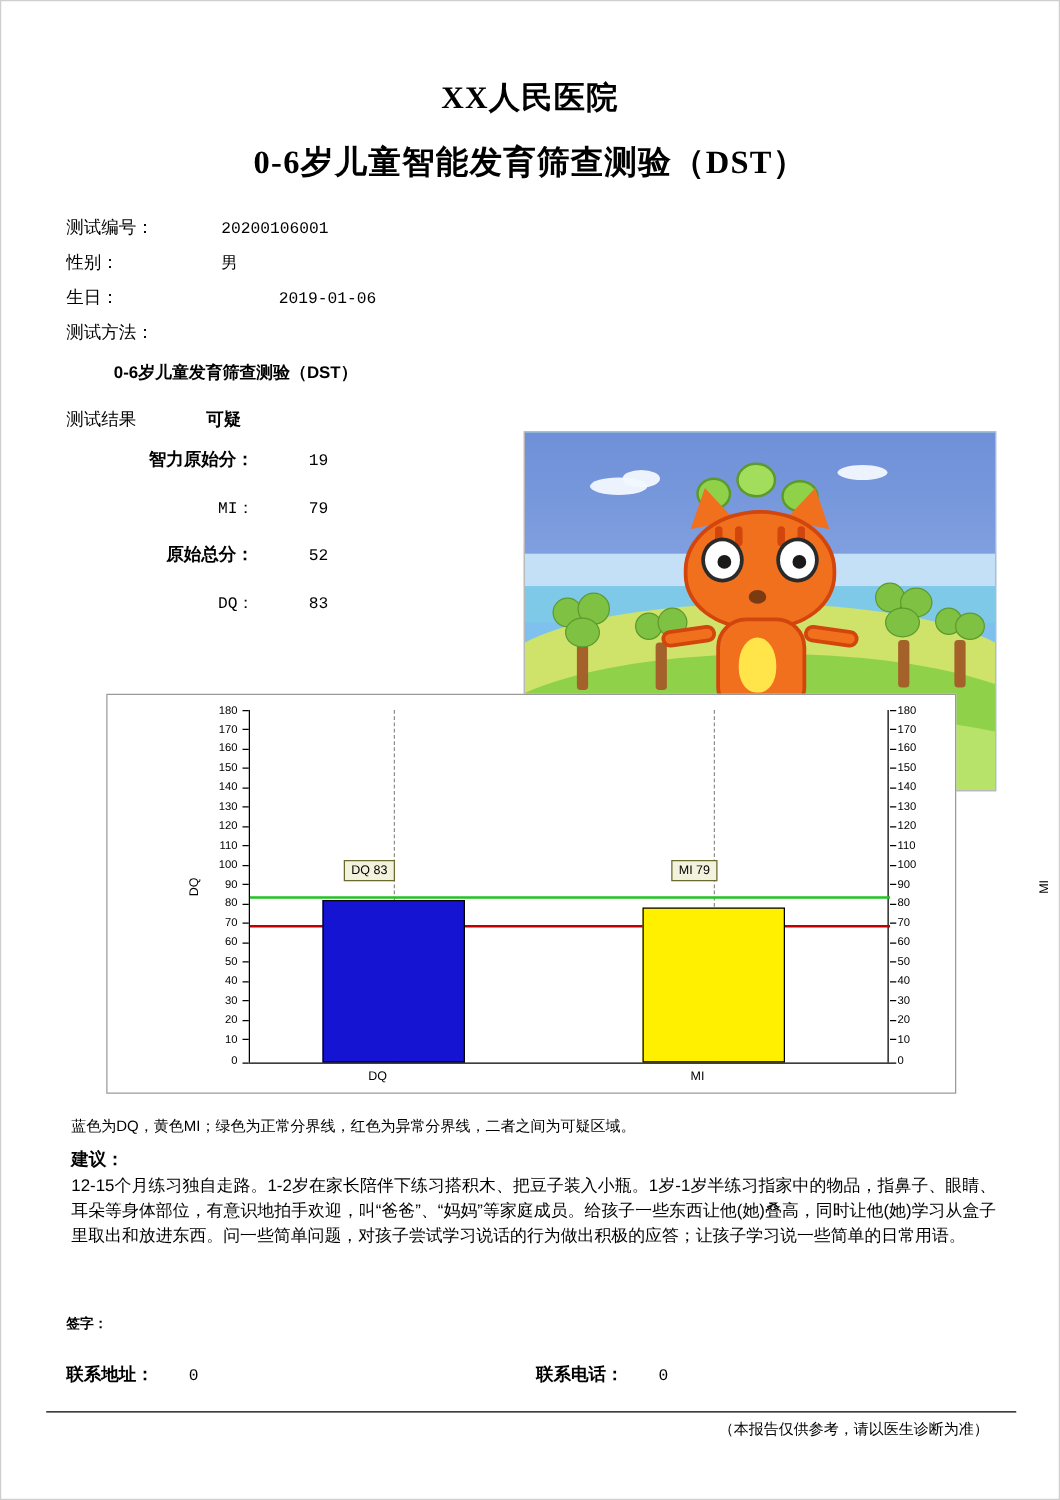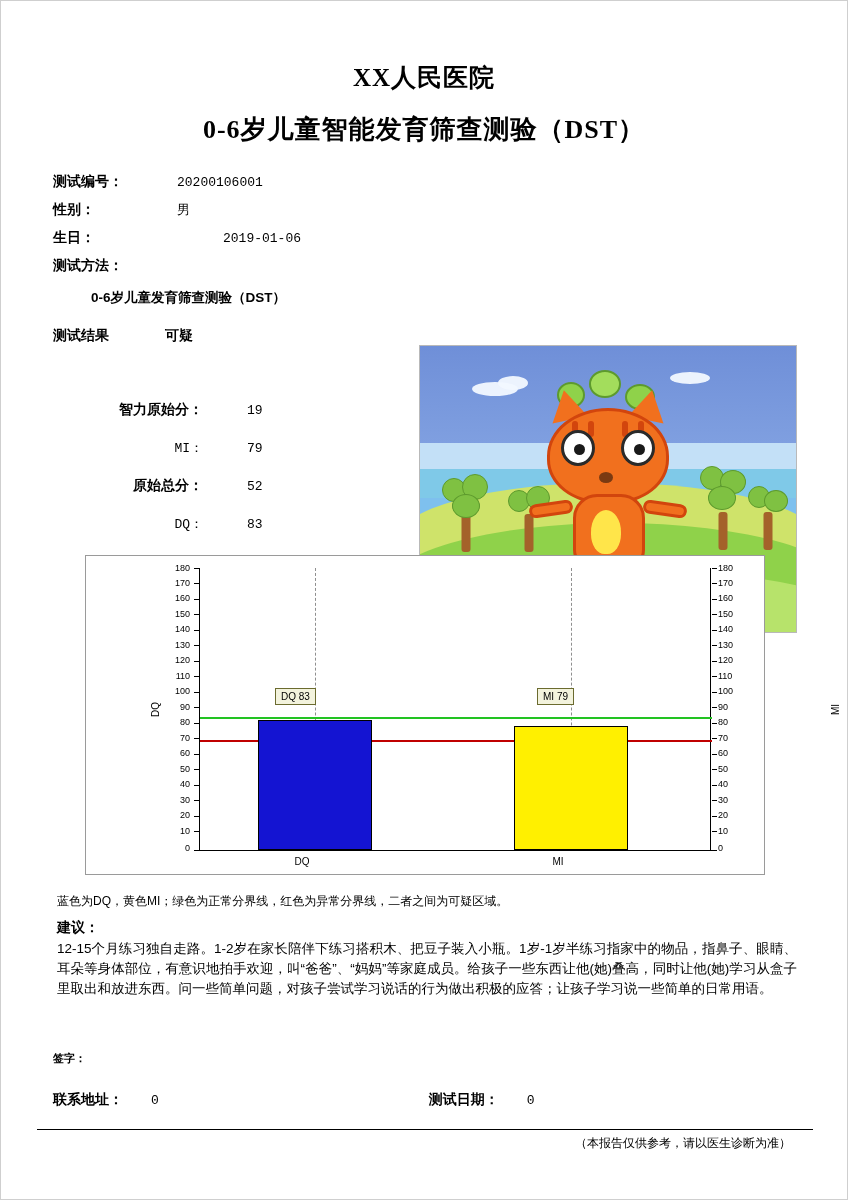--- a/index.html
+++ b/index.html
@@ -50,21 +50,21 @@
     width: 330px;
     font-size: 13.5px;
   }
   .info-row {
     display: flex;
     align-items: baseline;
     height: 28px;
   }
   .info-label {
     width: 112px;
-    font-weight: 700;
+    font-weight: 400;
     font-size: 14px;
     white-space: nowrap;
   }
   .info-value {
     font-family: "Liberation Mono", monospace;
     font-size: 13px;
     white-space: nowrap;
   }
   .info-value.pad-a { padding-left: 12px; }
   .info-value.pad-b { padding-left: 58px; }
@@ -90,21 +90,20 @@
     height: 32px;
     margin-top: 6px;
   }
   .score-label {
     width: 150px;
     text-align: right;
     font-weight: 700;
     font-size: 14px;
     font-family: "Liberation Sans", sans-serif;
     white-space: nowrap;
-    margin-top: 42px;
   }
   .score-label.mono { font-family: "Liberation Mono", monospace; font-weight: 400; font-size: 13px;}
   .score-value {
     font-family: "Liberation Mono", monospace;
     font-size: 13px;
     padding-left: 44px;
   }
 
   
   .illus {
@@ -481,20 +480,20 @@
   <div class="advice-body">12-15个月练习独自走路。1-2岁在家长陪伴下练习搭积木、把豆子装入小瓶。1岁-1岁半练习指家中的物品，指鼻子、眼睛、耳朵等身体部位，有意识地拍手欢迎，叫“爸爸”、“妈妈”等家庭成员。给孩子一些东西让他(她)叠高，同时让他(她)学习从盒子里取出和放进东西。问一些简单问题，对孩子尝试学习说话的行为做出积极的应答；让孩子学习说一些简单的日常用语。</div>
 
   <div class="sign-row">签字：</div>
 
   <div class="contact-row">
     <div class="contact-cell">
       <span class="lbl">联系地址：</span>
       <span class="val">0</span>
     </div>
     <div class="contact-cell second">
-      <span class="lbl">测试日期：</span>
+      <span class="lbl">联系电话：</span>
       <span class="val">0</span>
     </div>
   </div>
 
   <div class="footer-rule"></div>
   <div class="footer-note">（本报告仅供参考，请以医生诊断为准）</div>
 </div>
 
 </body></html>

